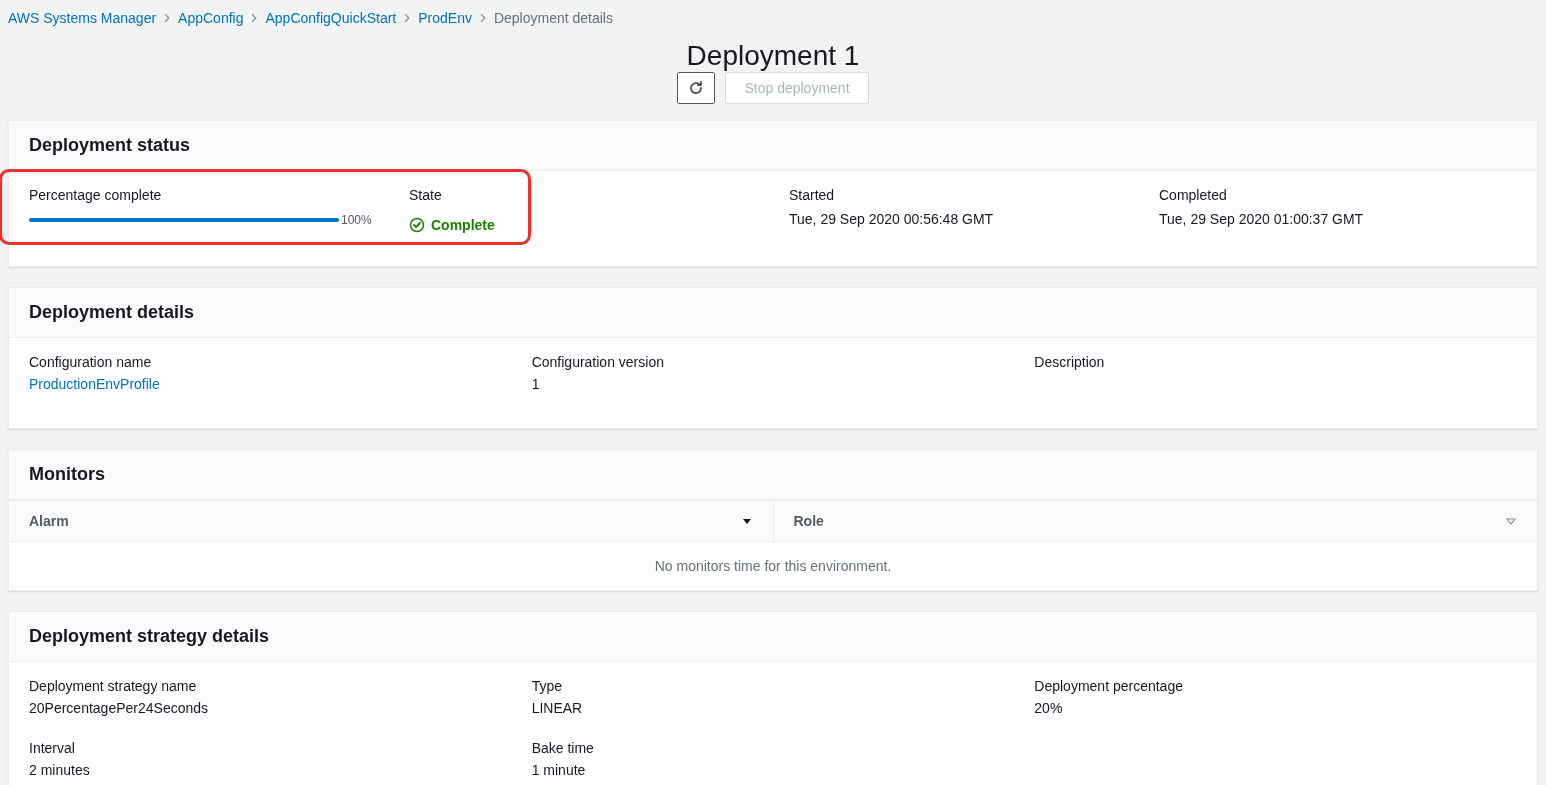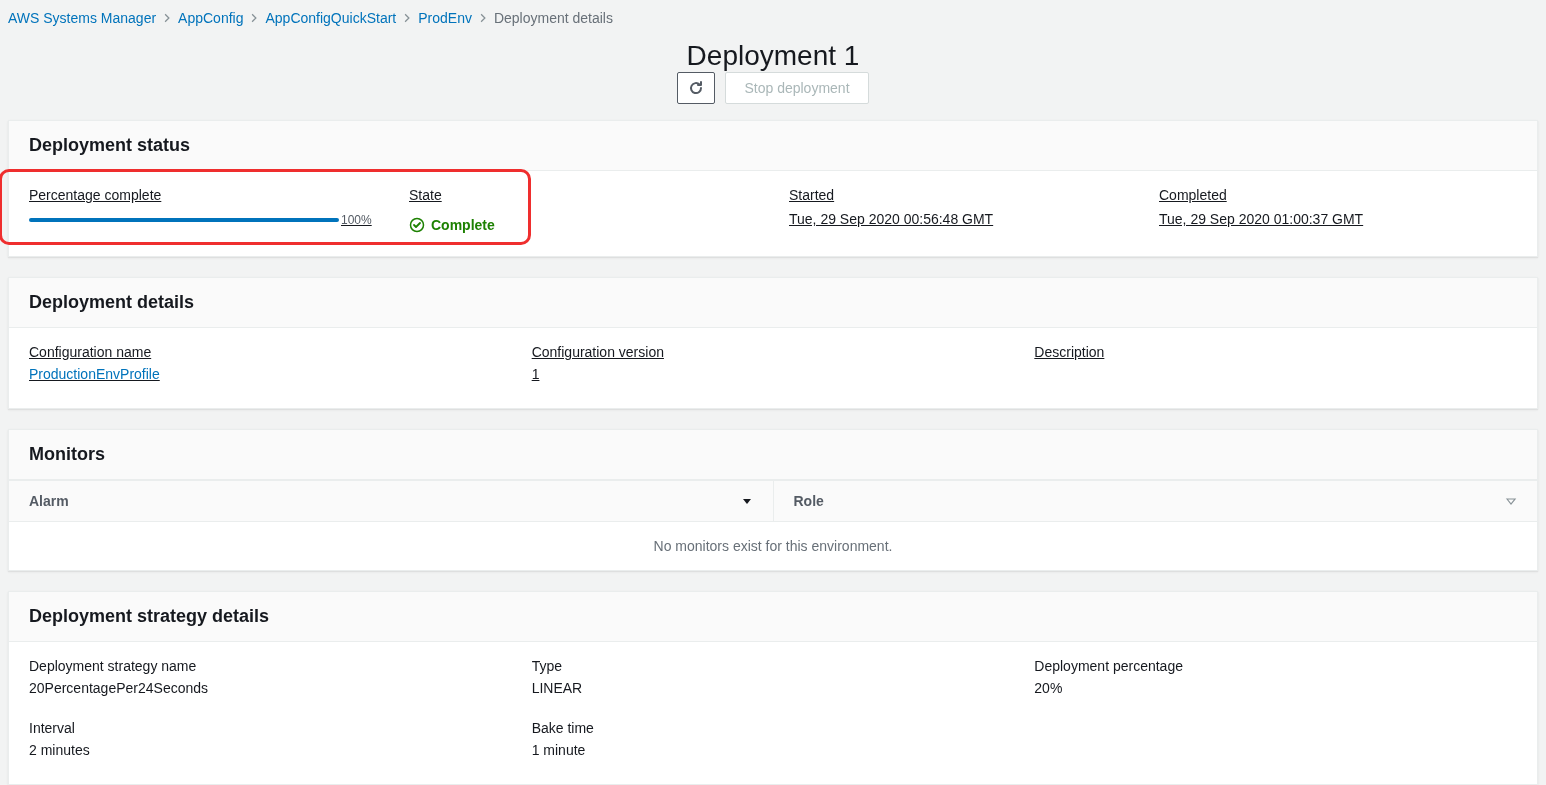--- a/index.html
+++ b/index.html
@@ -64,22 +64,21 @@
     padding: 14px 20px;
     border-bottom: 1px solid #eaeded;
     background: #fafafa;
   }
   .panel-title {
     font-size: 18px;
     font-weight: 700;
     color: #16191f;
   }
   .panel-body {
-    padding: 16px 20px 20px 20px;
-    text-decoration: underline;
+    padding: 16px 20px 30px 20px;
   }
   .status-grid {
     display: grid;
     grid-template-columns: 380px 380px 370px 1fr;
     gap: 0;
   }
   .kv-label {
     font-size: 14px;
     color: #16191f;
     margin-bottom: 6px;
@@ -265,21 +264,21 @@
     </div>
     <div class="th">
       <span>Role</span>
       <span class="sort-icon">
         <svg width="12" height="12" viewBox="0 0 12 12">
             <path d="M2 4l4 5 4-5z" fill="none" stroke="#879196" stroke-width="1.2"></path>
           </svg>
       </span>
     </div>
   </div>
-  <div class="table-empty">No monitors exist for this environment.</div>
+  <div class="table-empty">No monitors time for this environment.</div>
 </section>
 
 <section class="panel" style="margin-bottom:0;">
   <div class="panel-header">
     <h2 class="panel-title">Deployment strategy details</h2>
   </div>
   <div class="strategy-body">
     <div class="details-grid3">
       <div class="cell">
         <div class="kv-label">Deployment strategy name</div>

